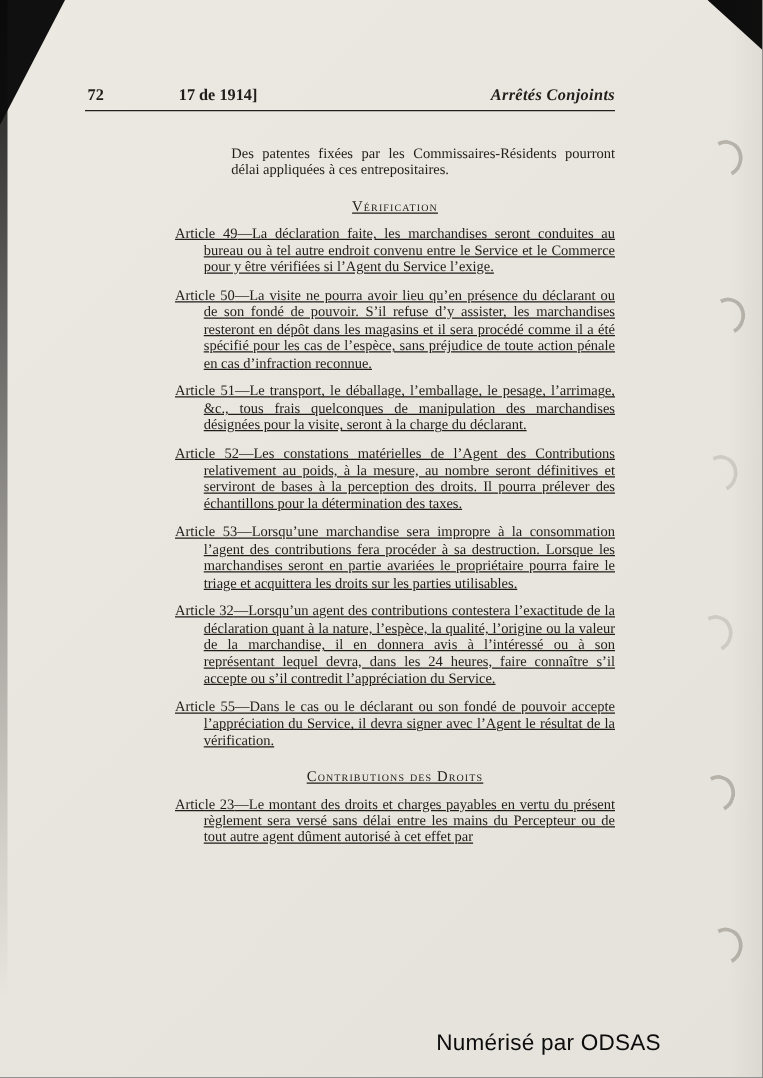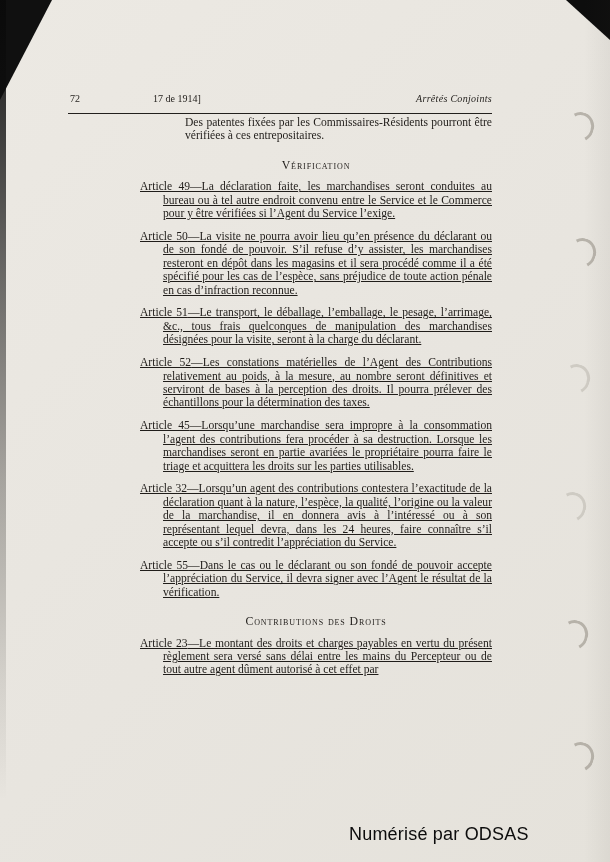--- a/index.html
+++ b/index.html
@@ -32,43 +32,44 @@
   }
   .ring {
     position: absolute; width: 22px; height: 24px;
     border: 3px solid rgba(125,118,106,0.45);
     border-left-color: transparent; border-bottom-color: transparent;
     border-radius: 50%;
     transform: rotate(18deg);
   }
   
   .header {
-    position: absolute; left: 68px; top: 93px; width: 424px; height: 20px;
+    position: absolute; left: 68px; top: 68px; width: 424px; height: 20px;
     border-bottom: 1.4px solid #22201d;
-    font-size: 10px; font-weight: normal;
+    font-size: 13px; font-weight: bold;
   }
   .header .pnum { position: absolute; left: 2px; top: 0; }
-  .header .vref { position: absolute; left: 75px; top: 0; margin-left: 10px; }
+  .header .vref { position: absolute; left: 75px; top: 0; }
   .header .rtitle {
     position: absolute; left: 120px; right: 0; top: 0;
     text-align: right; font-style: italic; letter-spacing: 0.3px;
   }
   
   .content {
     position: absolute; left: 140px; top: 104px; width: 352px;
     font-size: 11.6px; line-height: 13.4px;
     text-align: justify;
   }
   .intro { margin: 12px 0 4px 45px; }
   .section-heading {
     text-align: center;
     font-variant: small-caps;
     letter-spacing: 0.9px;
     font-size: 11.8px;
     margin: 16px 0 8px 0;
+    text-decoration: underline;
   }
   .article {
     margin: 0 0 9.5px 0;
     padding-left: 23px;
     text-indent: -23px;
     text-decoration: underline;
   }
   
   .watermark {
     position: absolute; left: 349px; top: 824px;
@@ -94,33 +95,33 @@
   <div class="ring" style="left:566px; top:742px;"></div>
 
   <div class="header">
     <span class="pnum">72</span>
     <span class="vref">17 de 1914]</span>
     <span class="rtitle">Arrêtés Conjoints</span>
   </div>
 
   <div class="content">
 
-    <p class="intro">Des patentes fixées par les Commissaires-Résidents pourront être vérifiées à ces entrepositaires.</p>
+    <p class="intro">Des patentes fixées par les Commissaires-Résidents pourront délai appliquées à ces entrepositaires.</p>
 
     <div class="section-heading">Vérification</div>
 
     <p class="article"><span>Article 49</span><span>—La déclaration faite, les marchandises seront conduites au bureau ou à tel autre endroit convenu entre le Service et le Commerce pour y être vérifiées si l’Agent du Service l’exige.</span></p>
 
     <p class="article"><span>Article 50</span><span>—La visite ne pourra avoir lieu qu’en présence du déclarant ou de son fondé de pouvoir. S’il refuse d’y assister, les marchandises resteront en dépôt dans les magasins et il sera procédé comme il a été spécifié pour les cas de l’espèce, sans préjudice de toute action pénale en cas d’infraction reconnue.</span></p>
 
     <p class="article"><span>Article 51</span><span>—Le transport, le déballage, l’emballage, le pesage, l’arrimage, &amp;c., tous frais quelconques de manipulation des marchandises désignées pour la visite, seront à la charge du déclarant.</span></p>
 
     <p class="article"><span>Article 52</span><span>—Les constations matérielles de l’Agent des Contributions relativement au poids, à la mesure, au nombre seront définitives et serviront de bases à la perception des droits. Il pourra prélever des échantillons pour la détermination des taxes.</span></p>
 
-    <p class="article"><span>Article 45</span><span>—Lorsqu’une marchandise sera impropre à la consommation l’agent des contributions fera procéder à sa destruction. Lorsque les marchandises seront en partie avariées le propriétaire pourra faire le triage et acquittera les droits sur les parties utilisables.</span></p>
+    <p class="article"><span>Article 53</span><span>—Lorsqu’une marchandise sera impropre à la consommation l’agent des contributions fera procéder à sa destruction. Lorsque les marchandises seront en partie avariées le propriétaire pourra faire le triage et acquittera les droits sur les parties utilisables.</span></p>
 
     <p class="article"><span>Article 32</span><span>—Lorsqu’un agent des contributions contestera l’exactitude de la déclaration quant à la nature, l’espèce, la qualité, l’origine ou la valeur de la marchandise, il en donnera avis à l’intéressé ou à son représentant lequel devra, dans les 24 heures, faire connaître s’il accepte ou s’il contredit l’appréciation du Service.</span></p>
 
     <p class="article"><span>Article 55</span><span>—Dans le cas ou le déclarant ou son fondé de pouvoir accepte l’appréciation du Service, il devra signer avec l’Agent le résultat de la vérification.</span></p>
 
 
     <div class="section-heading">Contributions des Droits</div>
 
     <p class="article"><span>Article 23</span><span>—Le montant des droits et charges payables en vertu du présent règlement sera versé sans délai entre les mains du Percepteur ou de tout autre agent dûment autorisé à cet effet par</span></p>
 

